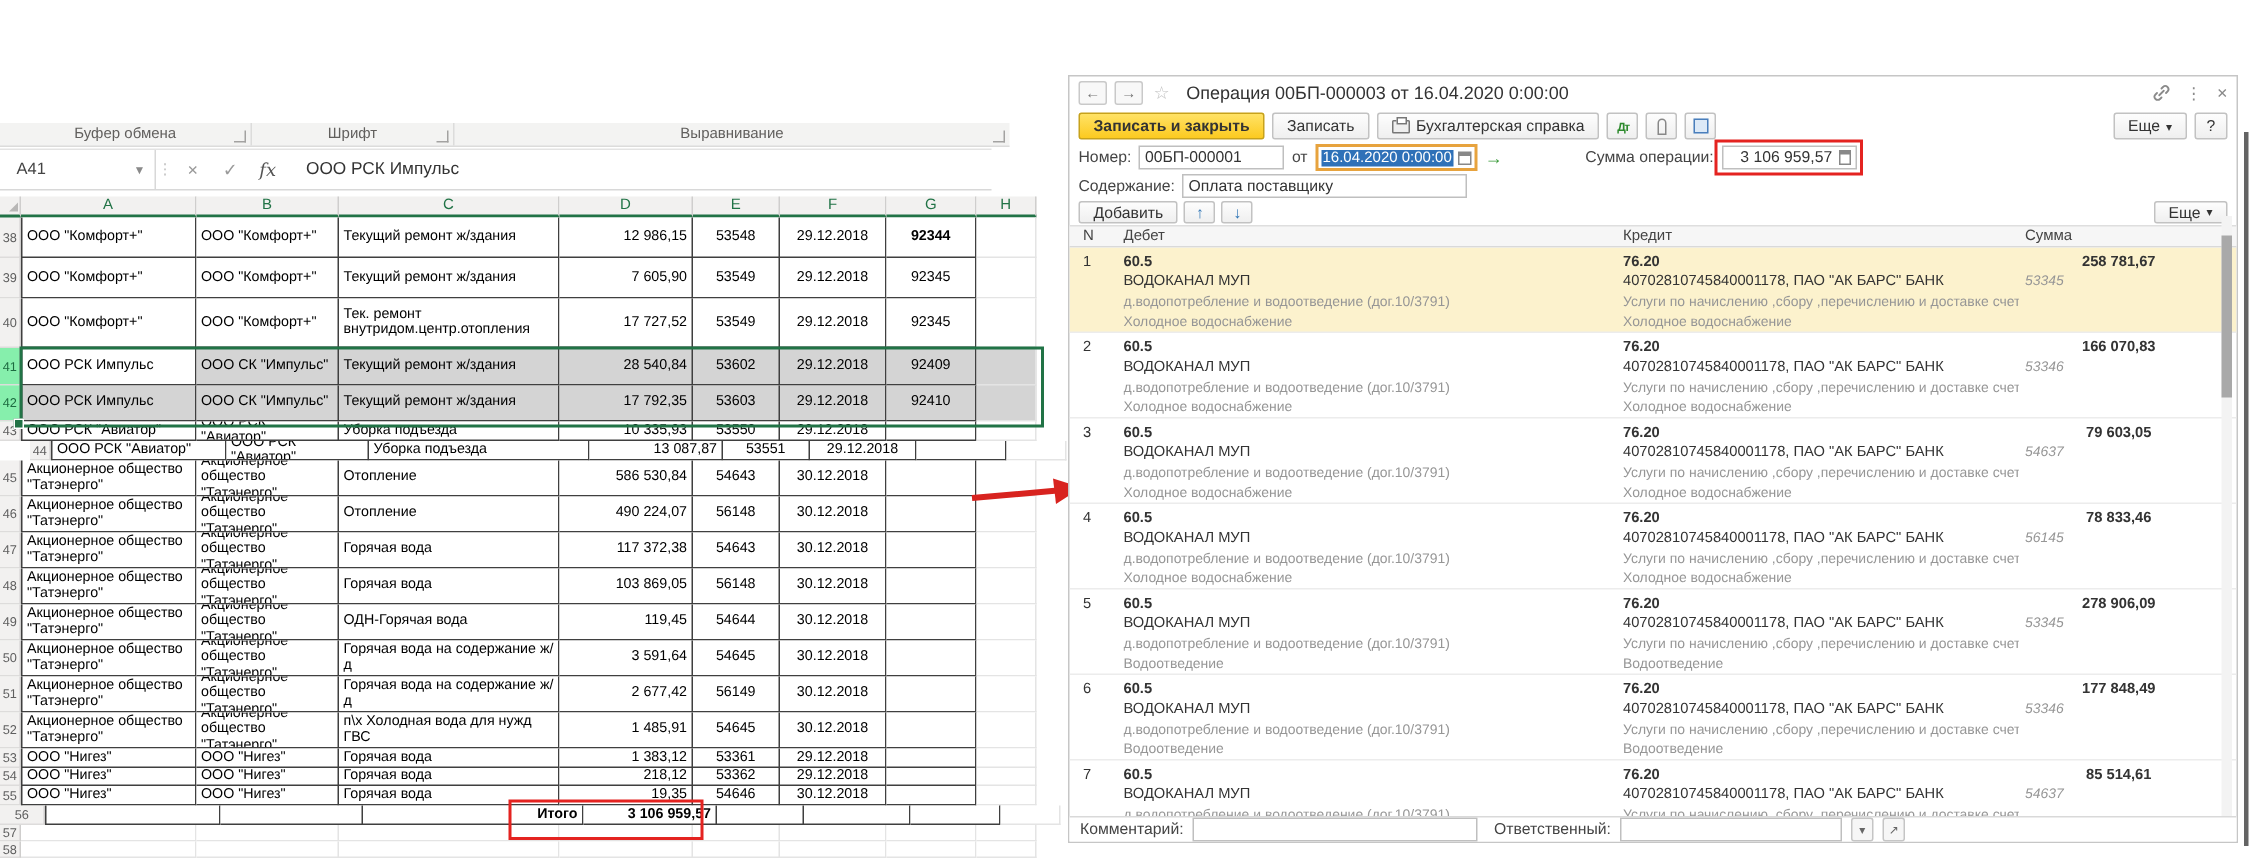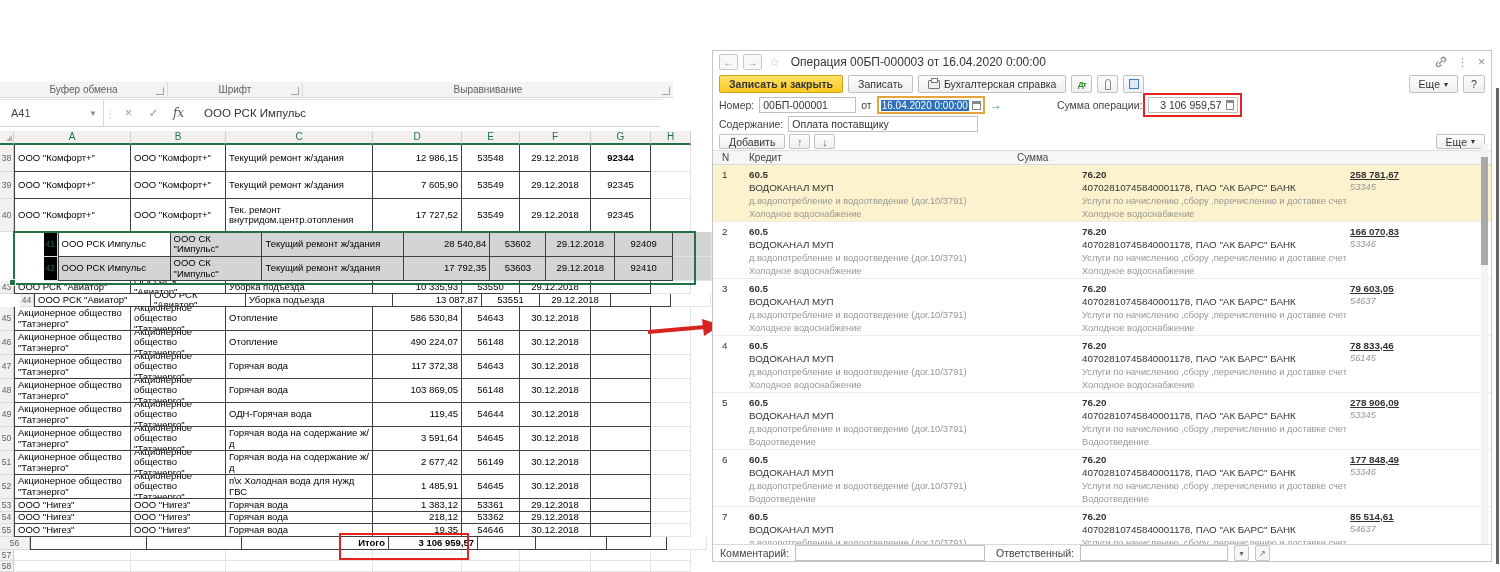--- a/index.html
+++ b/index.html
@@ -30,21 +30,21 @@
   .xcell{box-sizing:border-box;overflow:hidden;font-size:9.5px;line-height:10.5px;color:#000;
          display:flex;align-items:center;padding:0 3px;background:#fff;}
   .xhead{height:14px;}
   .xhead .xcell{background:#f2f1f0;border-right:1px solid #cfcecd;border-bottom:2px solid #217346;
                 color:#217346;font-size:10px;justify-content:center;padding:0;}
   .xcorner{position:relative;}
   .xcorner:after{content:"";position:absolute;right:1px;bottom:2px;border-left:6px solid transparent;
                  border-bottom:6px solid #b8b7b6;}
   .rowhdr{justify-content:center;font-size:8.5px;color:#5f5f5f;background:#f2f1f0;padding:0;
           border-right:1px solid #cfcecd;border-bottom:1px solid #dddcdb;}
-  .rh-sel{background:#000000;color:#1d6b40;margin-left:44px;}
+  .rh-sel{background:#86efac;color:#1d6b40;}
   .tb{border-right:1px solid #3f3f3f;border-bottom:1px solid #3f3f3f;}
   .tbl{border-left:1px solid #3f3f3f;}
   .lt{border-right:1px solid #e4e4e4;border-bottom:1px solid #e4e4e4;}
   .xl{justify-content:flex-start;}
   .xr{justify-content:flex-end;}
   .xc{justify-content:center;}
   .xbold{font-weight:bold;}
   .selcell{background:#d4d4d4;}
   .acell{background:#ffffff;}
 
@@ -100,21 +100,21 @@
   .oc-n{width:30px;box-sizing:border-box;padding-left:9px;flex-shrink:0;}
   .oc-debit{width:333px;box-sizing:border-box;padding-left:6px;flex-shrink:0;}
   .oc-credit{width:270px;box-sizing:border-box;padding-left:6px;flex-shrink:0;}
   .oc-sum{width:139px;box-sizing:border-box;padding:0 10px 0 4px;flex-shrink:0;}
   .orow{display:flex;border-bottom:1px solid #ececec;height:57px;box-sizing:border-box;padding-top:3px;}
   .orow.active{background:#fcf2cd;}
   .ln{height:13.4px;line-height:13.4px;font-size:9.8px;white-space:nowrap;overflow:hidden;}
   .ln.b{font-weight:bold;}
   .ln.g{color:#969696;font-size:9.3px;}
   .ln.i{font-style:italic;color:#969696;font-size:9.3px;}
-  .ln.r{text-align:left;text-decoration:underline;}
+  .ln.r{text-align:center;}
   .oscroll{position:absolute;right:3px;top:93px;width:7px;height:403px;background:#f3f3f3;}
   .othumb{position:absolute;top:13px;left:0;width:7px;height:108px;background:#a9a9a9;}
   .ofoot{position:absolute;left:0;right:0;bottom:0;height:16px;border-top:1px solid #d9d9d9;
          display:flex;align-items:center;gap:6px;padding:0 7px;font-size:10.5px;background:#fff;}
   .combo-btn{width:13px;height:14px;border:1px solid #c5c5c5;border-radius:2px;background:#f6f6f6;
              color:#666;font-size:8px;display:flex;align-items:center;justify-content:center;}
   #screen-edge{position:absolute;left:1496px;top:88px;width:3px;height:476px;background:#646464;}
 </style>
 </head>
 <body>
@@ -472,20 +472,21 @@
     <div class="obtn oiconbtn arrbtn" style="height:15px">↓</div>
     <div class="sp"></div>
     <div class="obtn" style="height:15px">
         <span>Еще</span>
         <span style="font-size:8px">▾</span>
       </div>
   </div>
 
   <div class="ogrid-head">
     <div class="oc-n">N</div>
+    <div class="oc-debit">Дебет</div>
     <div class="oc-credit">Кредит</div>
     <div class="oc-sum">Сумма</div>
   </div>
 
   <div id="onec-table-body">
       <div class="orow active">
         <div class="oc-n">
           <div class="ln">1</div>
         </div>
         <div class="oc-debit">

